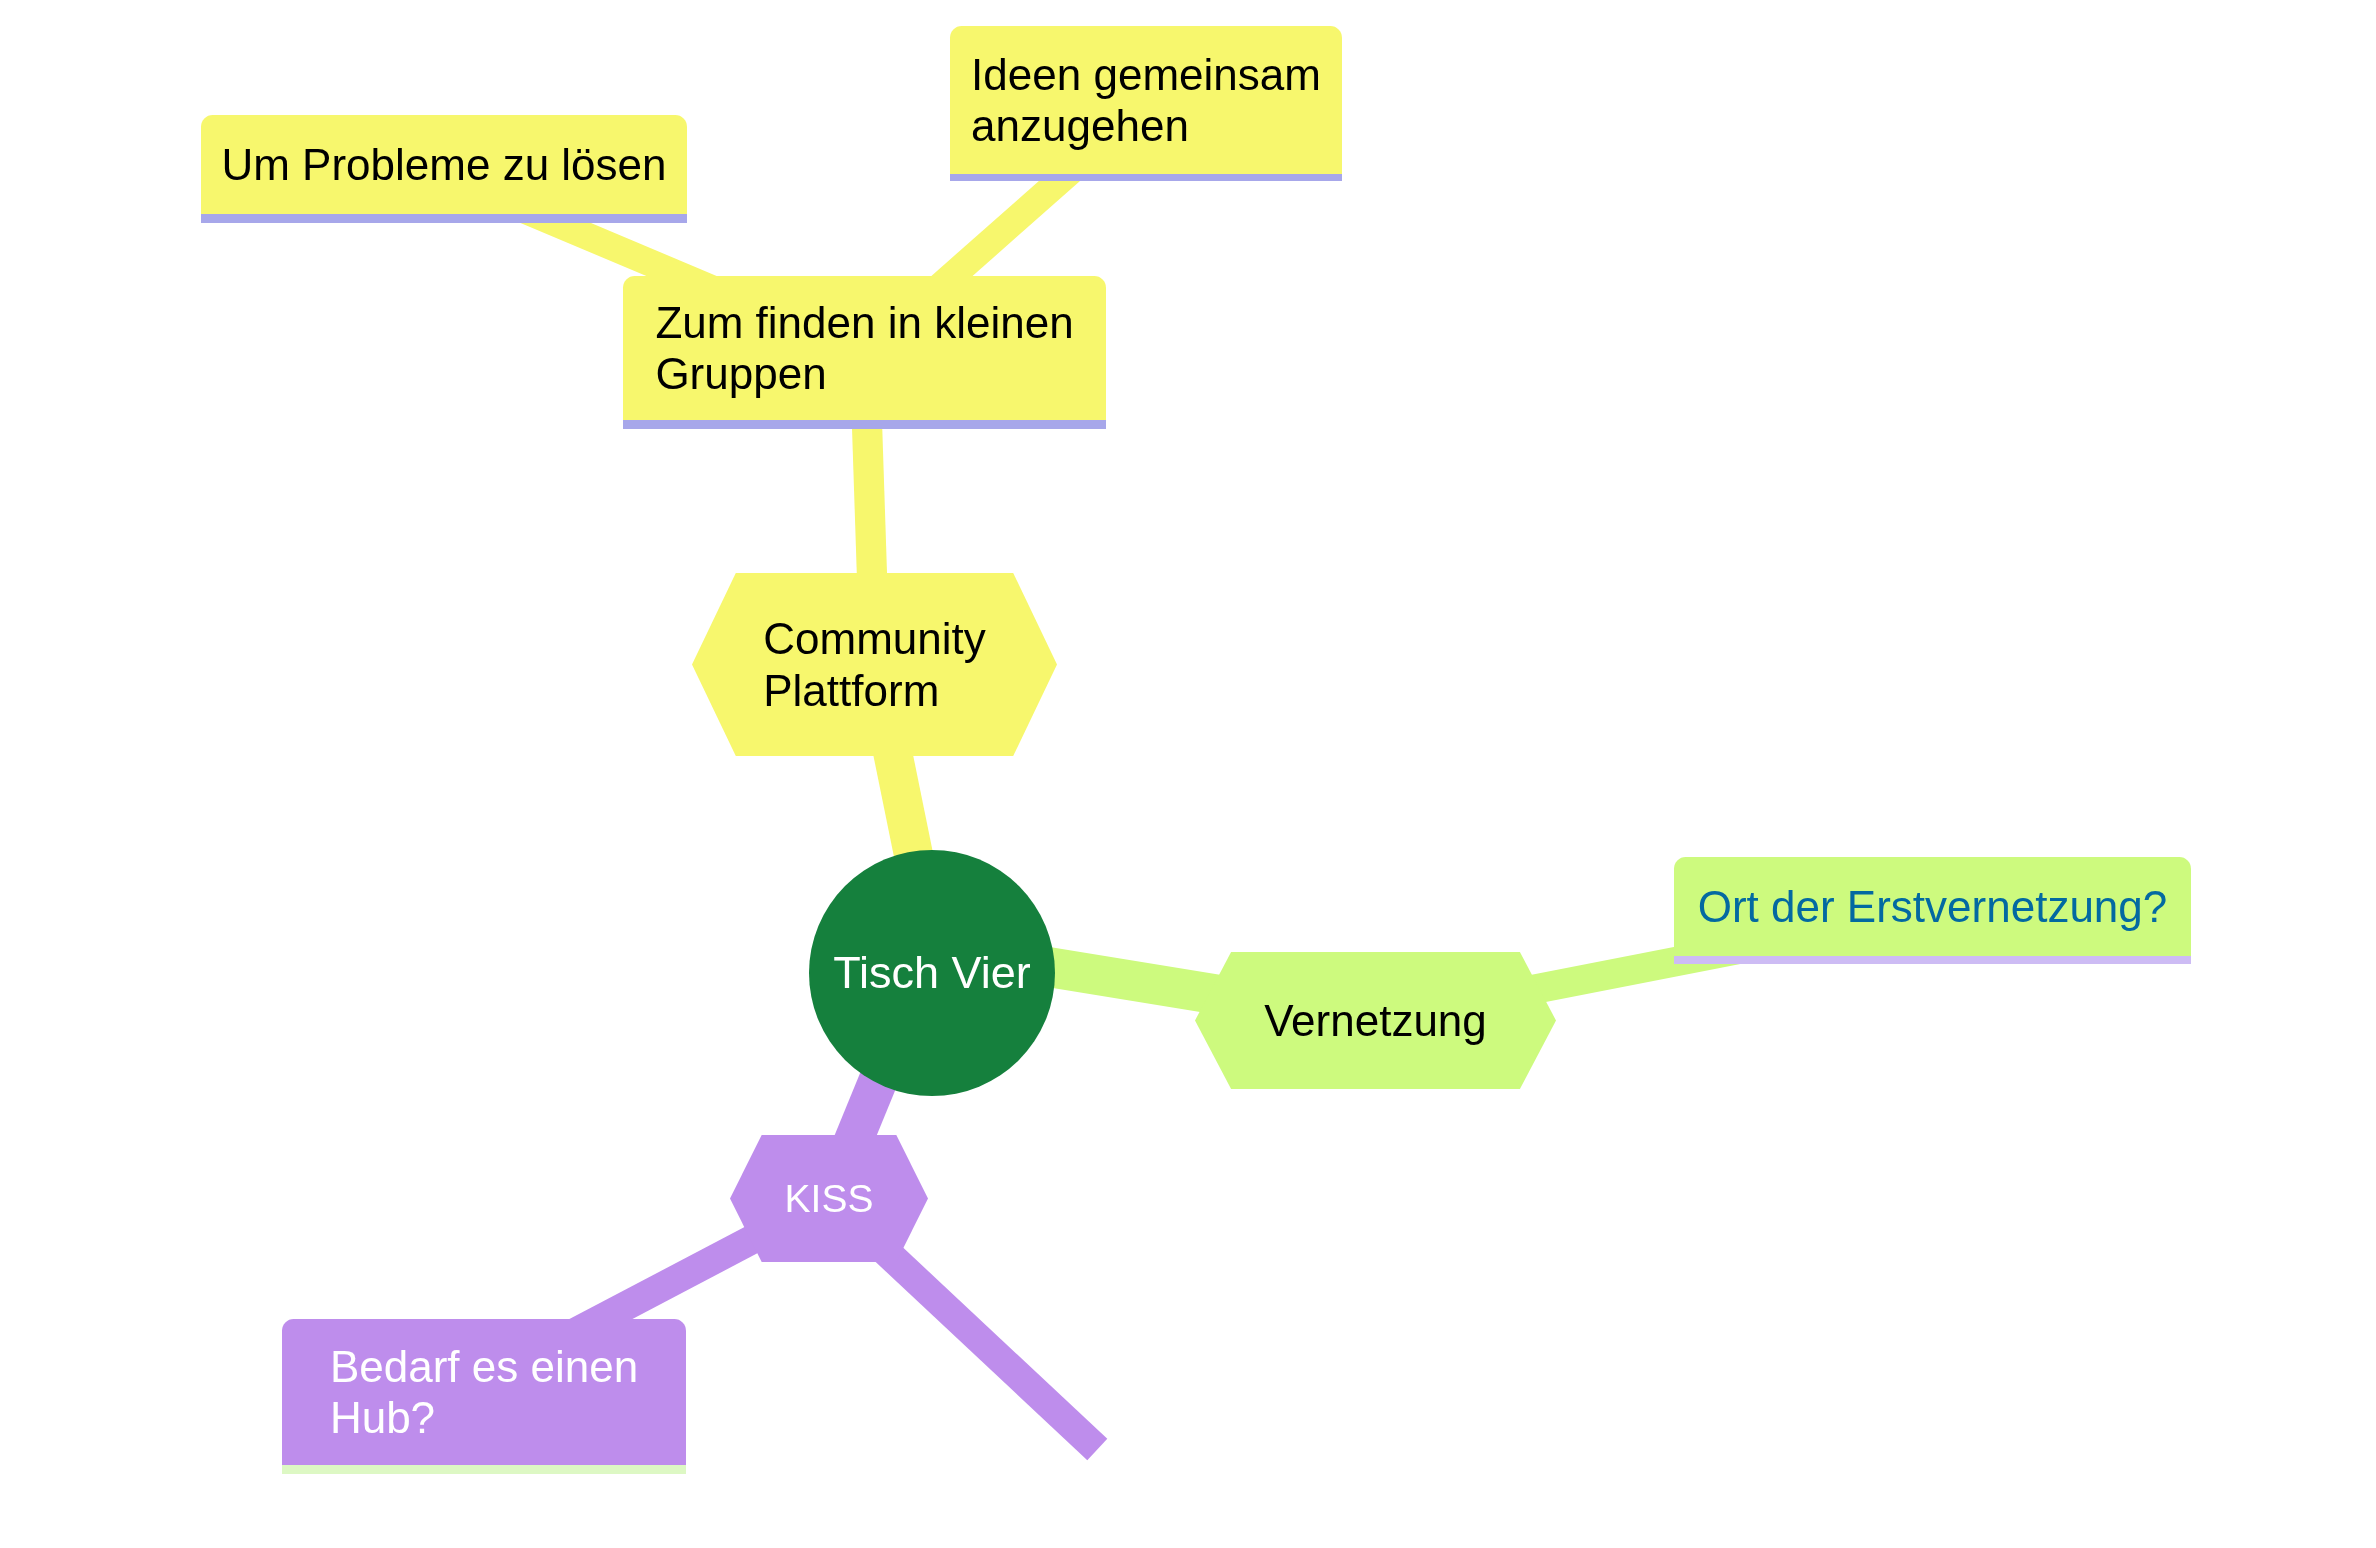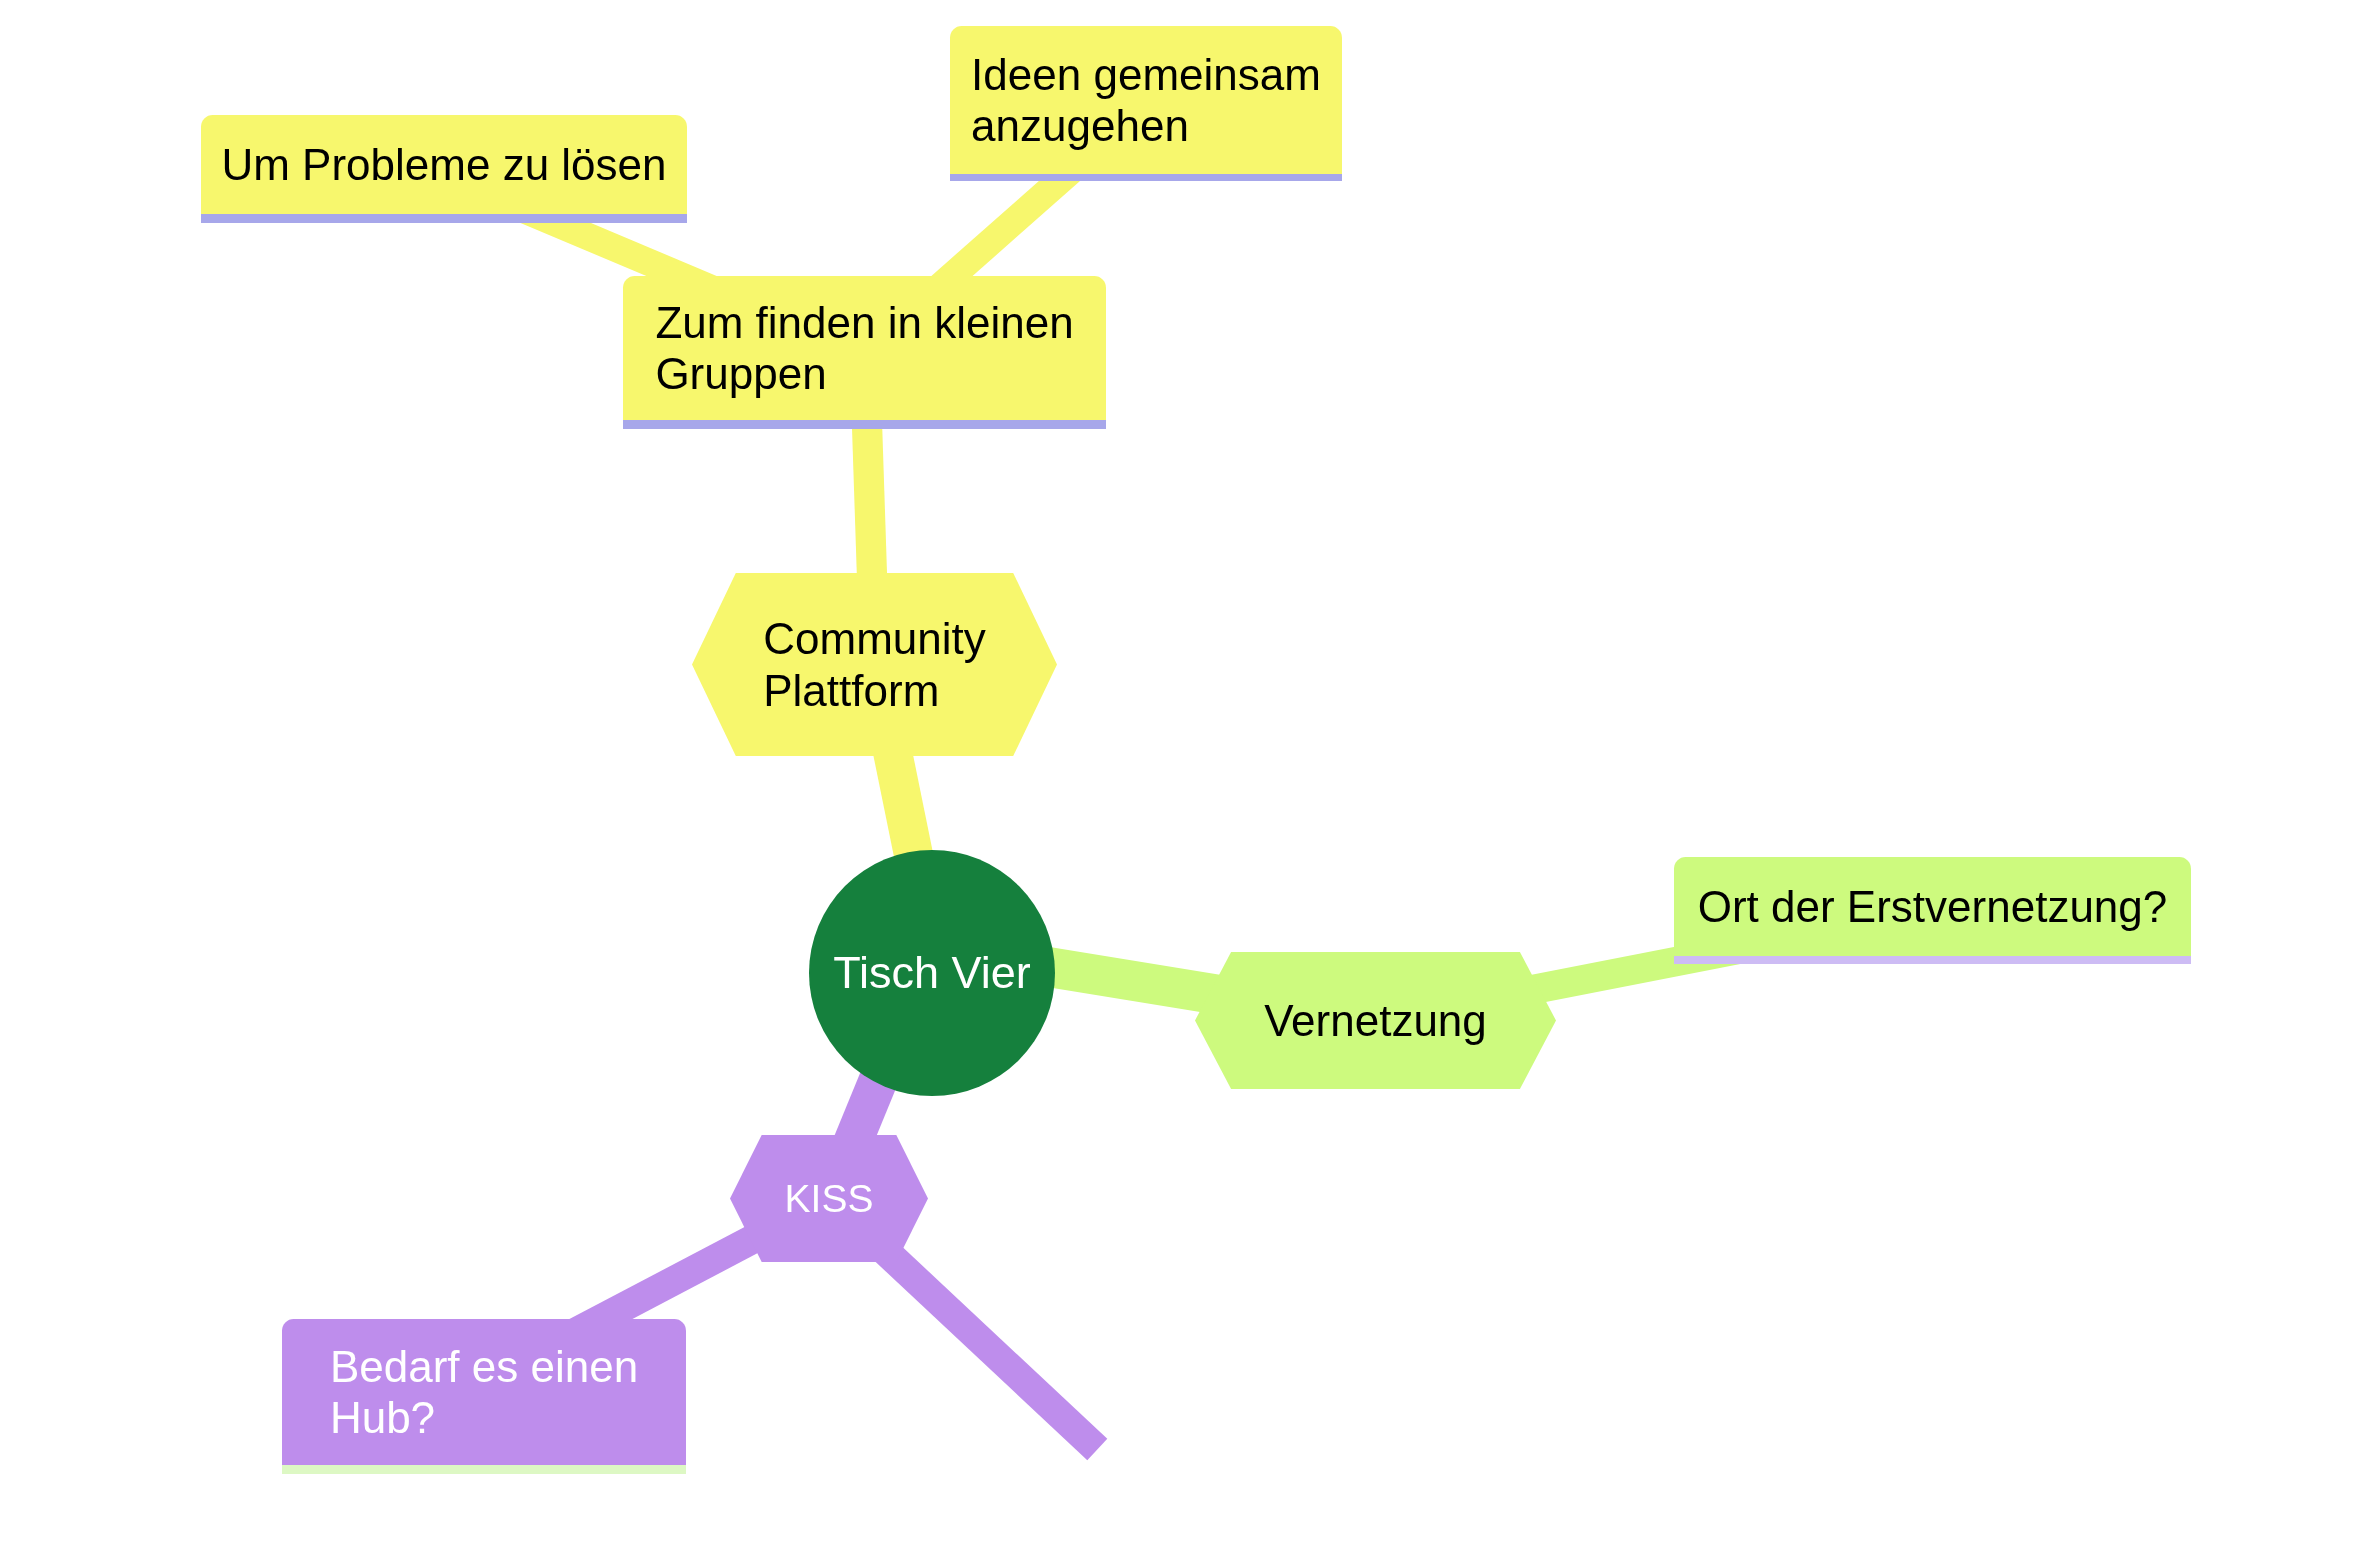--- a/index.html
+++ b/index.html
@@ -75,21 +75,21 @@
 
   <div class="node rect" style="left: 950px; top: 26px; width: 392px; height: 148px; background: rgb(247, 247, 109); color: rgb(0, 0, 0); font-size: 44px; border-bottom: 7.8px solid rgb(167, 167, 234);">
     <span class="label">Ideen gemeinsam
 anzugehen</span>
   </div>
 
   <div class="node hexagon" style="left: 1195px; top: 952px; width: 361px; height: 137px; background: rgb(205, 250, 126); color: rgb(0, 0, 0); font-size: 44px; clip-path: polygon(0% 50%, 10% 0%, 90% 0%, 100% 50%, 90% 100%, 10% 100%);">
     <span class="label">Vernetzung</span>
   </div>
 
-  <div class="node rect" style="left: 1674px; top: 857px; width: 517px; height: 99px; background: rgb(205, 250, 126); color: #000000; font-size: 44px; border-bottom: 8.8px solid rgb(205, 188, 244);">
+  <div class="node rect" style="left: 1674px; top: 857px; width: 517px; height: 99px; background: rgb(205, 250, 126); color: #0369a1; font-size: 44px; border-bottom: 8.8px solid rgb(205, 188, 244);">
     <span class="label">Ort der Erstvernetzung?</span>
   </div>
 
   <div class="node hexagon" style="left: 730px; top: 1135px; width: 198px; height: 127px; background: rgb(190, 141, 236); color: rgb(255, 255, 255); font-size: 39px; clip-path: polygon(0% 50%, 16% 0%, 84% 0%, 100% 50%, 84% 100%, 16% 100%);">
     <span class="label">KISS</span>
   </div>
 
   <div class="node rect" style="left: 282px; top: 1319px; width: 404px; height: 146px; background: rgb(190, 141, 236); color: rgb(255, 255, 255); font-size: 44px; border-bottom: 9.8px solid rgb(221, 248, 196);">
     <span class="label">Bedarf es einen
 Hub?</span>

